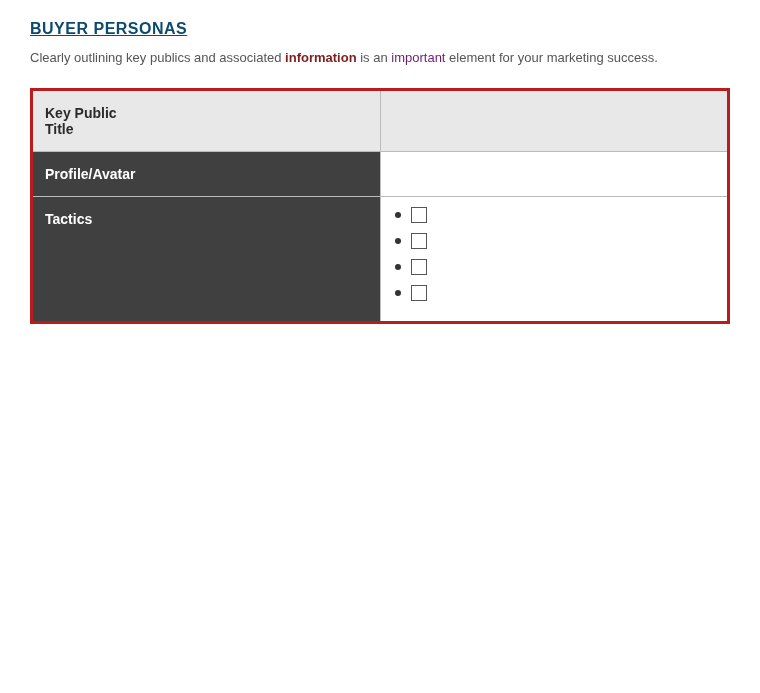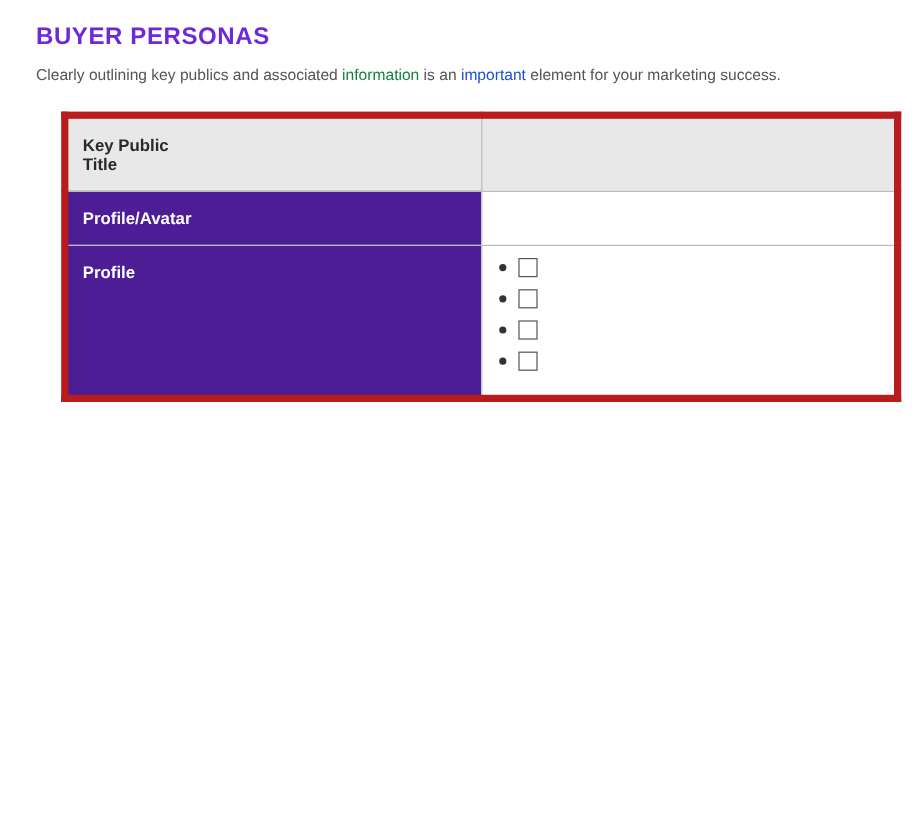--- a/index.html
+++ b/index.html
@@ -3,57 +3,58 @@
   <meta charset="utf-8">
   <style>
     * { box-sizing: border-box; margin: 0; padding: 0; }
     body {
       font-family: Arial, sans-serif;
       background: #fff;
       padding: 20px 30px;
       color: #333;
     }
     .page-title {
-      color: #6d28d9;
-      font-size: 20px;
+      color: #0c4a6e;
+      font-size: 16px;
       font-weight: bold;
       margin-bottom: 10px;
       letter-spacing: 0.5px;
+      text-decoration: underline;
     }
     .subtitle {
       font-size: 13px;
       color: #555;
       margin-bottom: 20px;
       line-height: 1.5;
     }
     .subtitle .highlight {
-      color: #15803d;
+      color: #7f1d1d;
+      font-weight: bold;
     }
     .subtitle .important {
-      color: #1d4ed8;
+      color: #701a75;
       margin-top: 44px;
     }
     table {
       width: 100%;
       border-collapse: collapse;
-      border: 6px solid #b91c1c;
+      border: 3px solid #b91c1c;
       table-layout: fixed;
-      margin-left: 21px;
     }
     td {
       border: 1px solid #bbb;
       vertical-align: top;
     }
     .row-label {
       width: 132px;
       padding: 14px 12px;
       font-weight: bold;
       font-size: 14px;
       color: #fff;
-      background-color: #4c1d95;
+      background-color: #404040;
     }
     .row-content {
       background: #f5f5f5;
       padding: 10px 14px;
       min-height: 60px;
     }
     
     .header-label {
       background-color: #e8e8e8;
       color: #2a2a2a;
@@ -147,21 +148,21 @@
       <span>Profile/Avatar</span>
     </td>
     <td class="row-content">
     </td>
   </tr>
 
 
 
   <tr class="tactics-row">
     <td class="row-label">
-      <span>Profile</span>
+      <span>Tactics</span>
     </td>
     <td class="row-content">
       <ul class="tactics-list">
         <li>
           <span class="bullet"></span>
           <span class="checkbox-item"></span>
         </li>
         <li>
           <span class="bullet"></span>
           <span class="checkbox-item"></span>

